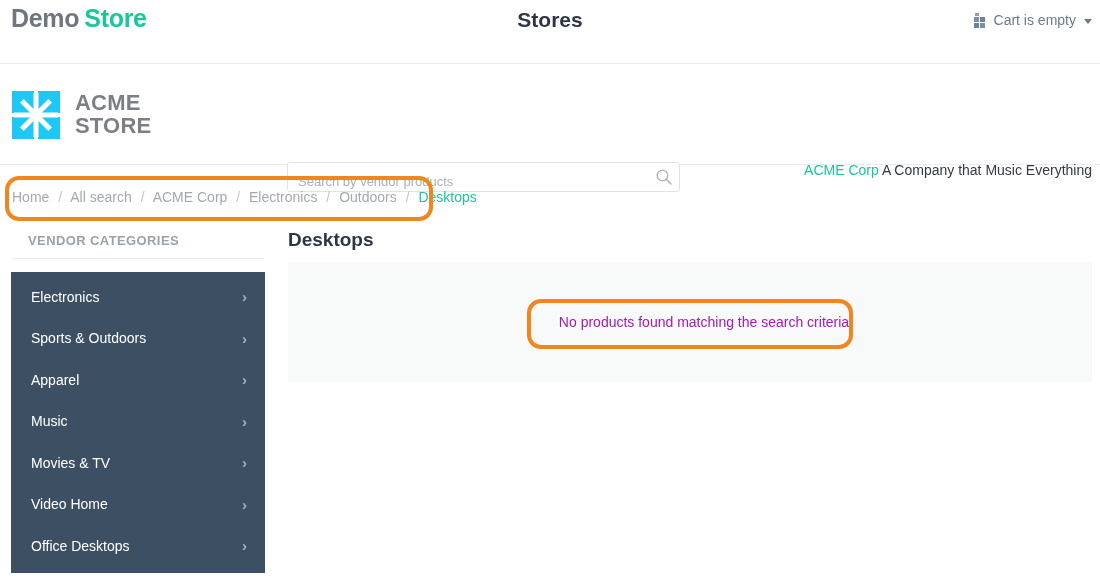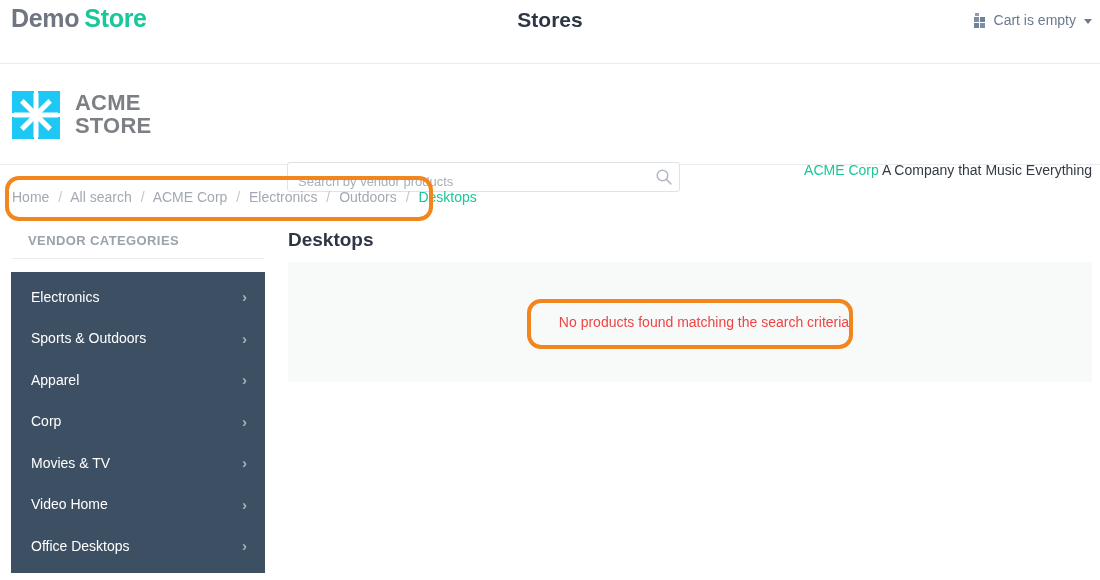--- a/index.html
+++ b/index.html
@@ -243,21 +243,21 @@
     left: 288px; top: 262px;
     width: 804px;
     height: 120px;
     background: #f8f9f9;
     display: flex;
     align-items: center;
     justify-content: center;
   }
   .empty-text {
     font-size: 14px;
-    color: #ef4444;
+    color: #a21caf;
     margin-left: 28px;
   }
 
   
   .hl {
     position: absolute;
     border: 4px solid #f2861e;
     border-radius: 14px;
     box-sizing: border-box;
     pointer-events: none;
@@ -355,21 +355,21 @@
     </div>
     <div class="side-item">
       <span>Sports &amp; Outdoors</span>
       <span class="chev">›</span>
     </div>
     <div class="side-item">
       <span>Apparel</span>
       <span class="chev">›</span>
     </div>
     <div class="side-item">
-      <span>Corp</span>
+      <span>Music</span>
       <span class="chev">›</span>
     </div>
     <div class="side-item">
       <span>Movies &amp; TV</span>
       <span class="chev">›</span>
     </div>
     <div class="side-item">
       <span>Video Home</span>
       <span class="chev">›</span>
     </div>

